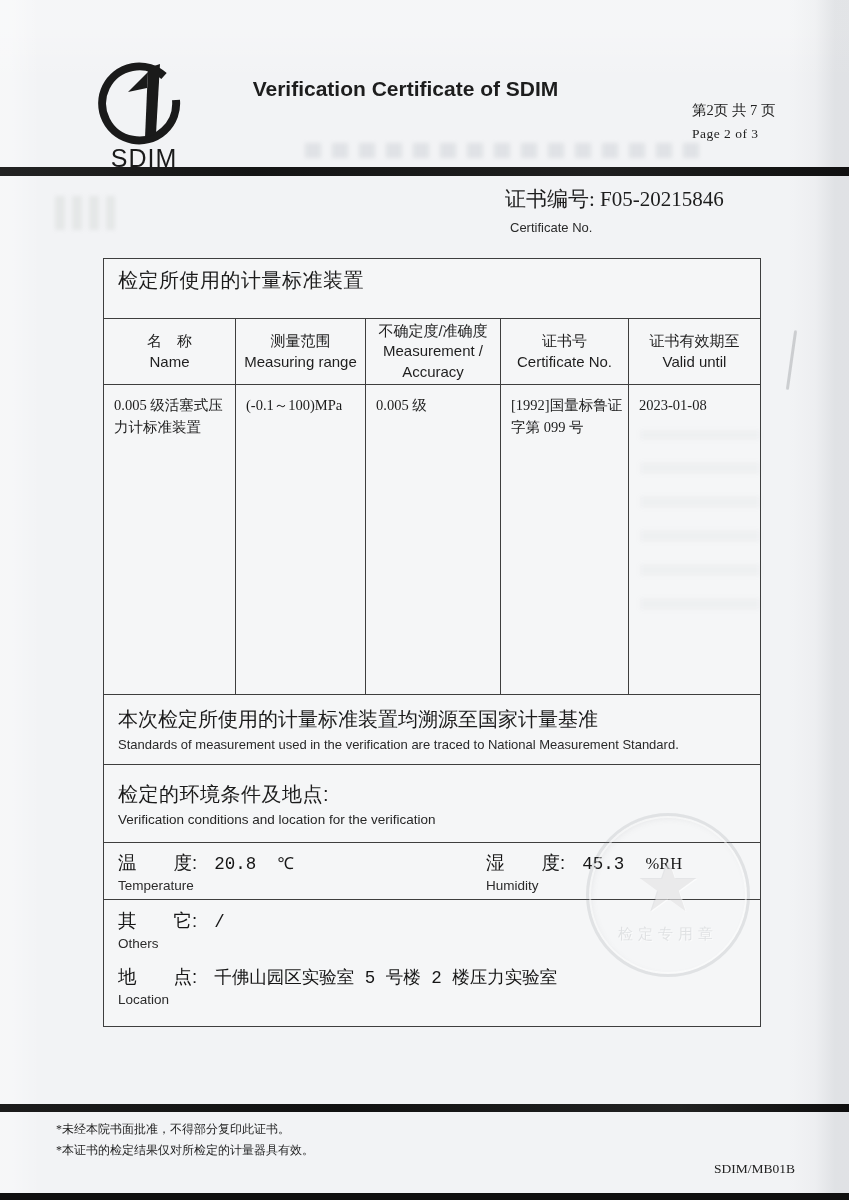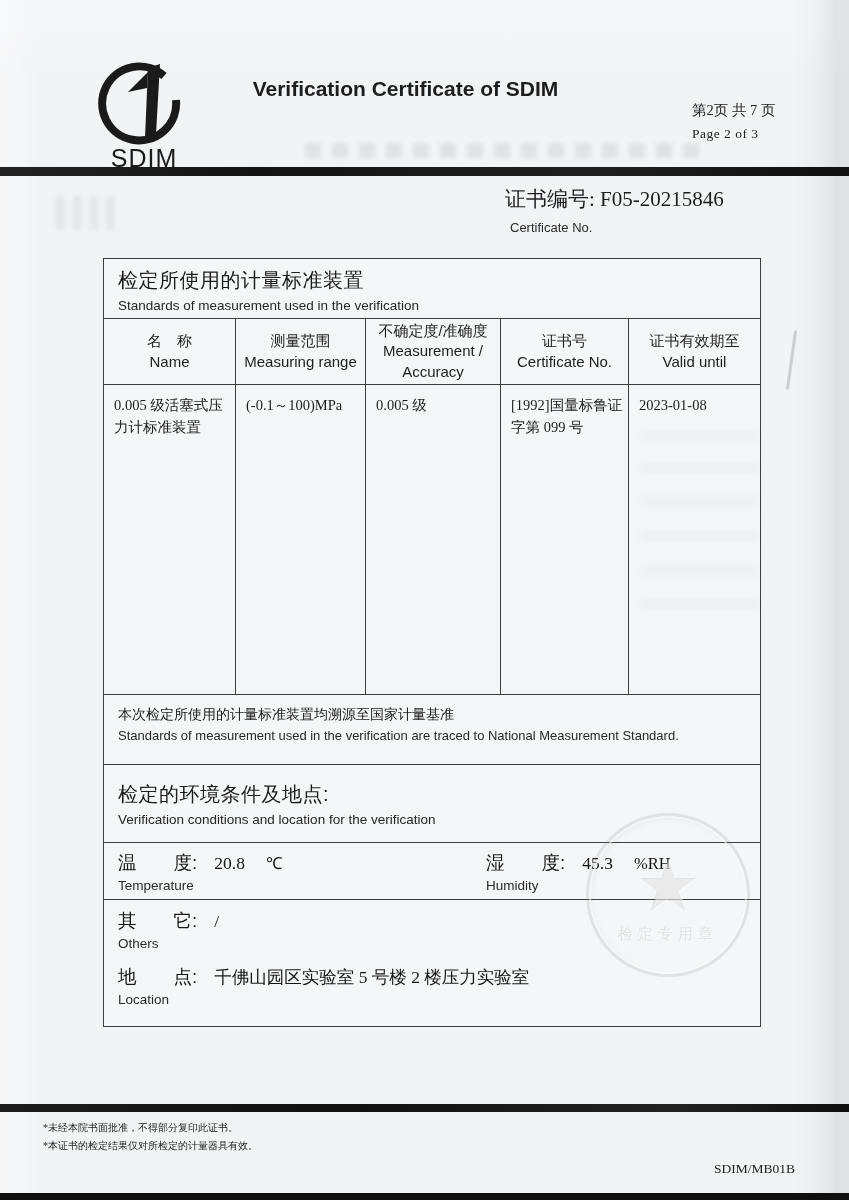--- a/index.html
+++ b/index.html
@@ -57,36 +57,36 @@
   .sec-en{font-family:"Liberation Sans", sans-serif;font-size:13.5px;margin-top:4px;color:#262626;}
   .row-cols{height:66px;display:flex;}
   .row-data{height:310px;display:flex;}
   .cell{box-sizing:border-box;border-right:1.5px solid var(--border);overflow:hidden;}
   .cell:last-child{border-right:none;}
   .c0{width:132px;}.c1{width:130px;}.c2{width:135px;}.c3{width:128px;}.c4{flex:1;}
   .hcell{display:flex;flex-direction:column;justify-content:center;align-items:center;text-align:center;
          font-family:"Liberation Sans", sans-serif;font-size:15px;line-height:1.35;color:#1e1e1e;padding:2px 4px;}
   .dcell{padding:9px 4px 0 10px;font-size:14.5px;line-height:1.55;color:#1c1c1c;}
   .row-trace{height:70px;padding:11px 12px 0 14px;}
-  .trace-cn{font-family:"Liberation Sans", sans-serif;font-size:14px;color:#1b1b1b;}
+  .trace-cn{font-family:"Liberation Sans", sans-serif;font-size:20px;color:#1b1b1b;}
   .trace-en{font-family:"Liberation Sans", sans-serif;font-size:13px;margin-top:4px;color:#292929;}
   .row-env{height:78px;padding:16px 12px 0 14px;}
   .row-temp{height:57px;padding:7px 12px 0 14px;}
   .kvline{font-family:"Liberation Sans", sans-serif;font-size:18.5px;color:#161616;}
-  .kvline .val{font-family:Liberation Serif, serif;font-size:17.5px;margin-left:12px;}
+  .kvline .val{font-family:Liberation Mono, monospace;font-size:17.5px;margin-left:12px;}
   .kvline .unit{font-family:"Liberation Serif", serif;font-size:16.5px;margin-left:16px;}
   .kv-en{font-family:"Liberation Sans", sans-serif;font-size:13.5px;margin-top:3px;color:#2b2b2b;}
   .temp-wrap{display:flex;}
   .temp-col{width:368px;}
   .hum-col{flex:1;}
   .row-last{height:126px;padding:8px 12px 0 14px;}
   .loc-block{margin-top:13px;}
 
   
-  .footnotes{position:absolute;left:43px;top:1119px;font-size:10px;line-height:1.75;color:#1e1e1e;}
+  .footnotes{position:absolute;left:56px;top:1119px;font-size:12px;line-height:1.75;color:#1e1e1e;}
   .formcode{position:absolute;left:714px;top:1161px;font-size:13.5px;color:#222;}
 
   
   .seal{position:absolute;left:586px;top:813px;width:164px;height:164px;pointer-events:none;filter:blur(.5px);}
   .seal .ring{position:absolute;inset:0;border-radius:50%;
       border:3px solid rgba(120,125,132,.16);
       box-shadow:inset 0 0 0 2px rgba(255,255,255,.5), inset 2px 2px 6px rgba(130,135,142,.12);}
   .seal .star{position:absolute;left:50%;top:44%;transform:translate(-50%,-50%);font-size:74px;color:rgba(125,130,138,.14);
       text-shadow:1px 1px 0 rgba(255,255,255,.6);}
   .seal .sealtext{position:absolute;left:0;right:0;top:112px;text-align:center;
@@ -136,21 +136,20 @@
 
   <div class="certno">
     <div class="line1">证书编号: F05-20215846</div>
     <div class="line2">Certificate No.</div>
   </div>
 
   <div class="maintable">
 
     <div class="trow row-title">
       <div class="sec-cn">检定所使用的计量标准装置</div>
-      <div class="sec-en">Standards of measurement used in the verification</div>
     </div>
 
     <div class="trow row-cols">
       <div class="cell c0 hcell">
         <span>名　称</span>
         <span>Name</span>
       </div>
       <div class="cell c1 hcell">
         <span>测量范围</span>
         <span>Measuring range</span>

